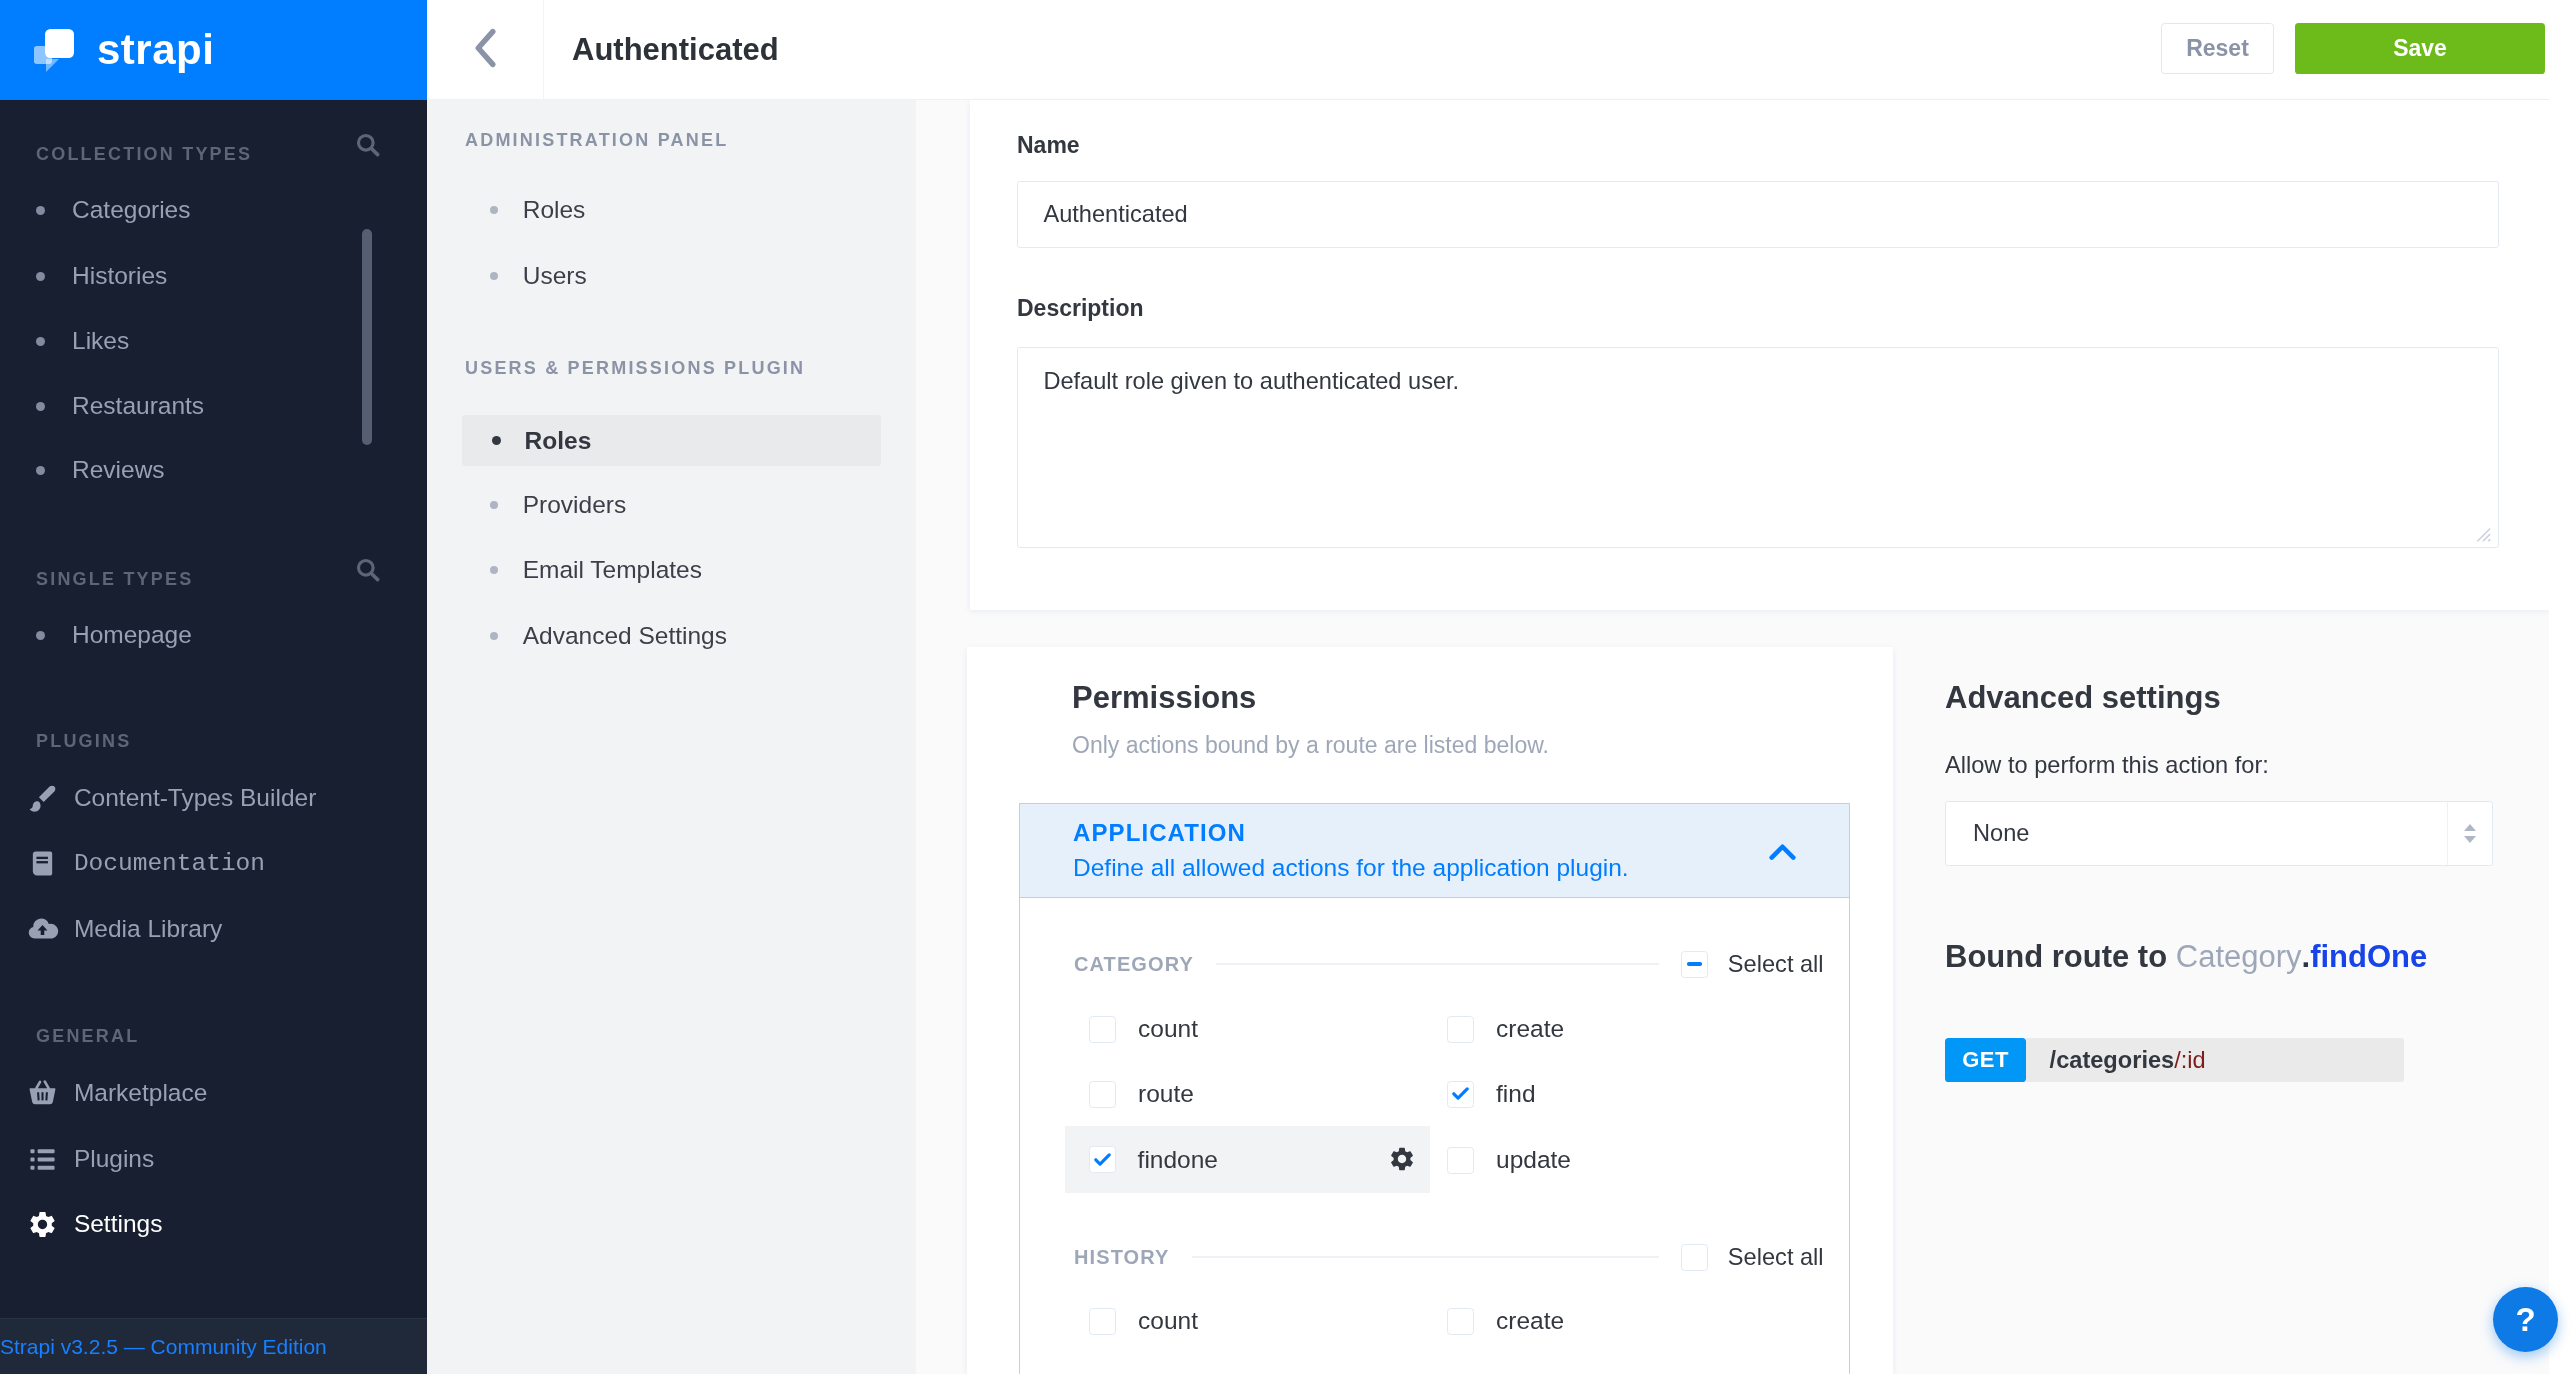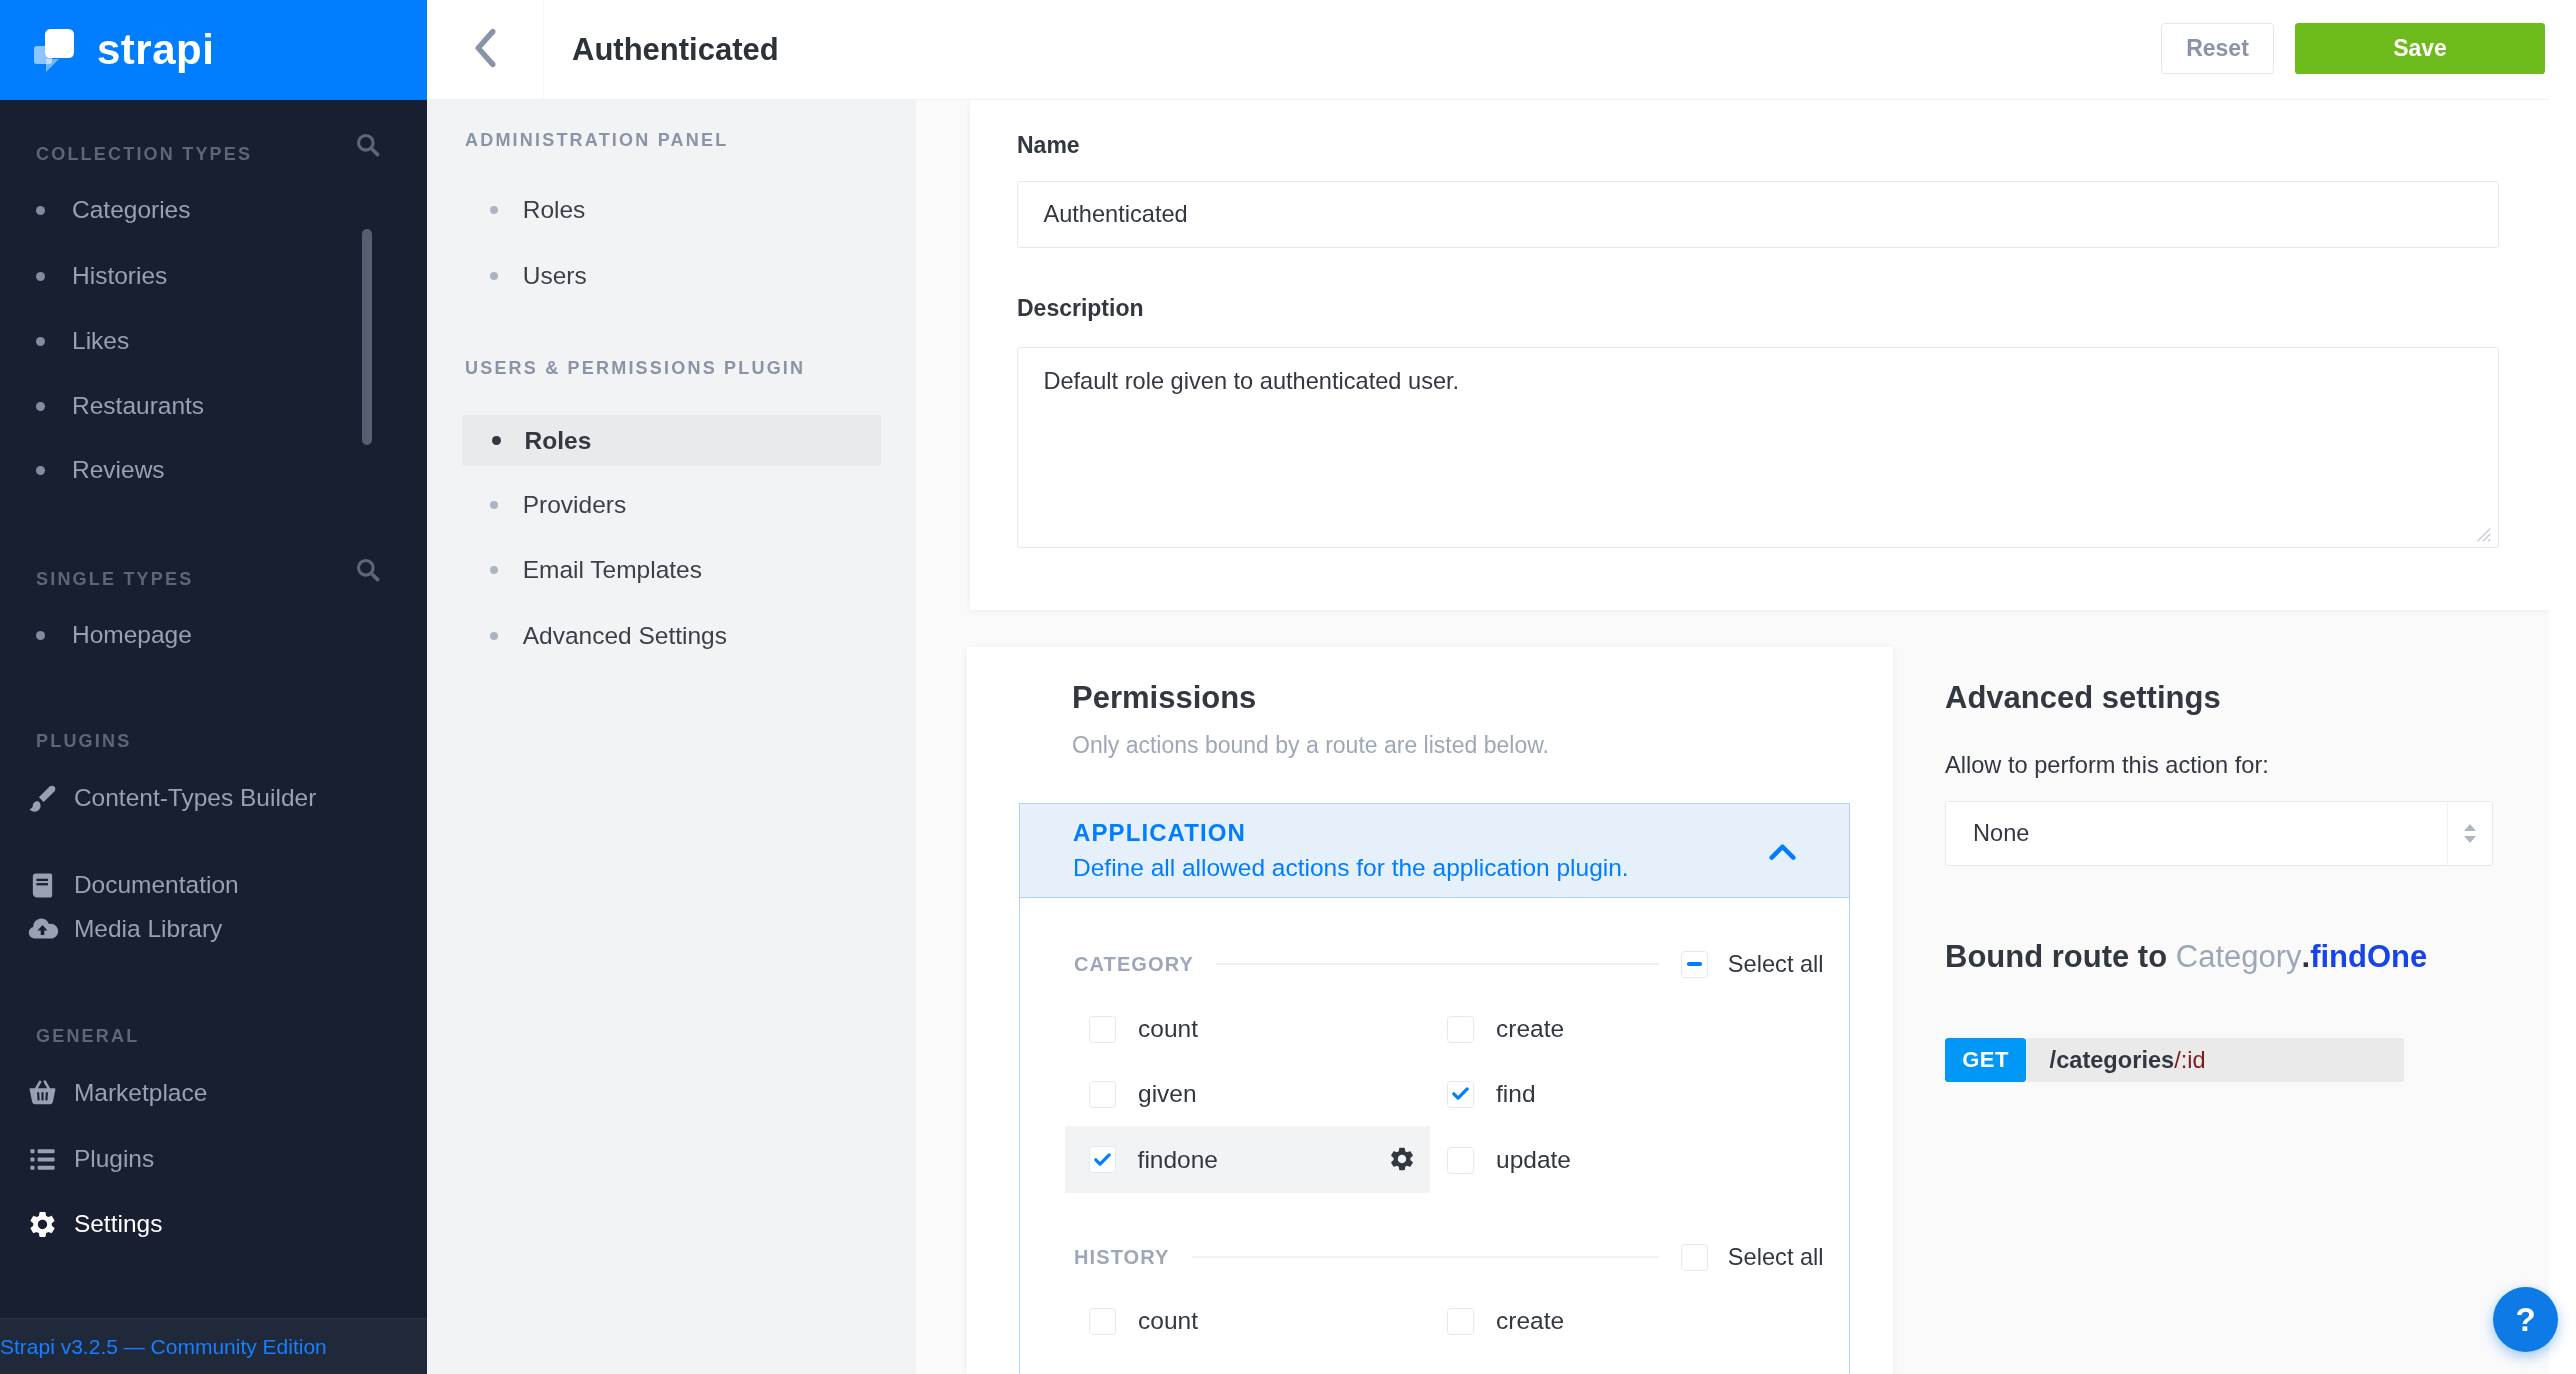--- a/index.html
+++ b/index.html
@@ -167,21 +167,21 @@
 
     <div class="navhead" style="top:716px;">PLUGINS</div>
     <div class="plugitem" style="top:778px;">
       <span class="ic">
         <svg viewBox="0 0 24 24" width="31" height="31" fill="currentColor">
             <path d="M21.2 2.8c-1-1-2.7-1-3.7 0l-8.3 8.3 3.7 3.7 8.3-8.3c1-1 1-2.7 0-3.7zM8 14.2c-1.9 0-3.5 1.6-3.5 3.5 0 1.5-1.2 2.4-2.5 2.7.8 1.1 2.3 1.8 3.9 1.8 2.5 0 4.6-2.1 4.6-4.6 0-1.8-1.1-3.4-2.5-3.4z"></path>
           </svg>
       </span>
       <span>Content-Types Builder</span>
     </div>
-    <div class="plugitem" style="top:865px;">
+    <div class="plugitem" style="top:843px;font-family:Liberation Mono, monospace;">
       <span class="ic">
         <svg viewBox="0 0 24 24" width="29" height="29" fill="currentColor">
             <path d="M6.5 2h12A1.5 1.5 0 0 1 20 3.5v17a1.5 1.5 0 0 1-1.5 1.5h-11A3.5 3.5 0 0 1 4 18.5v-14A2.5 2.5 0 0 1 6.5 2z"></path>
             <rect x="7" y="6.4" width="9.5" height="1.9" fill="#181f30"></rect>
             <rect x="7" y="10" width="9.5" height="1.9" fill="#181f30"></rect>
           </svg>
       </span>
       <span>Documentation</span>
     </div>
     <div class="plugitem" style="top:909px;">
@@ -320,21 +320,21 @@
       <div class="action" style="left:69px;top:100px;">
         <span class="cb"></span>
         <span>count</span>
       </div>
       <div class="action" style="left:427px;top:100px;">
         <span class="cb"></span>
         <span>create</span>
       </div>
       <div class="action" style="left:69px;top:165px;">
         <span class="cb"></span>
-        <span>given</span>
+        <span>route</span>
       </div>
       <div class="action" style="left:427px;top:165px;">
         <span class="cb">
           <svg width="17" height="13.6" viewBox="0 0 14 11">
               <polyline points="1.5,5.5 5,9 12.5,1.5" fill="none" stroke="#007eff" stroke-width="2.6" stroke-linecap="round" stroke-linejoin="round"></polyline>
             </svg>
         </span>
         <span>find</span>
       </div>
 

